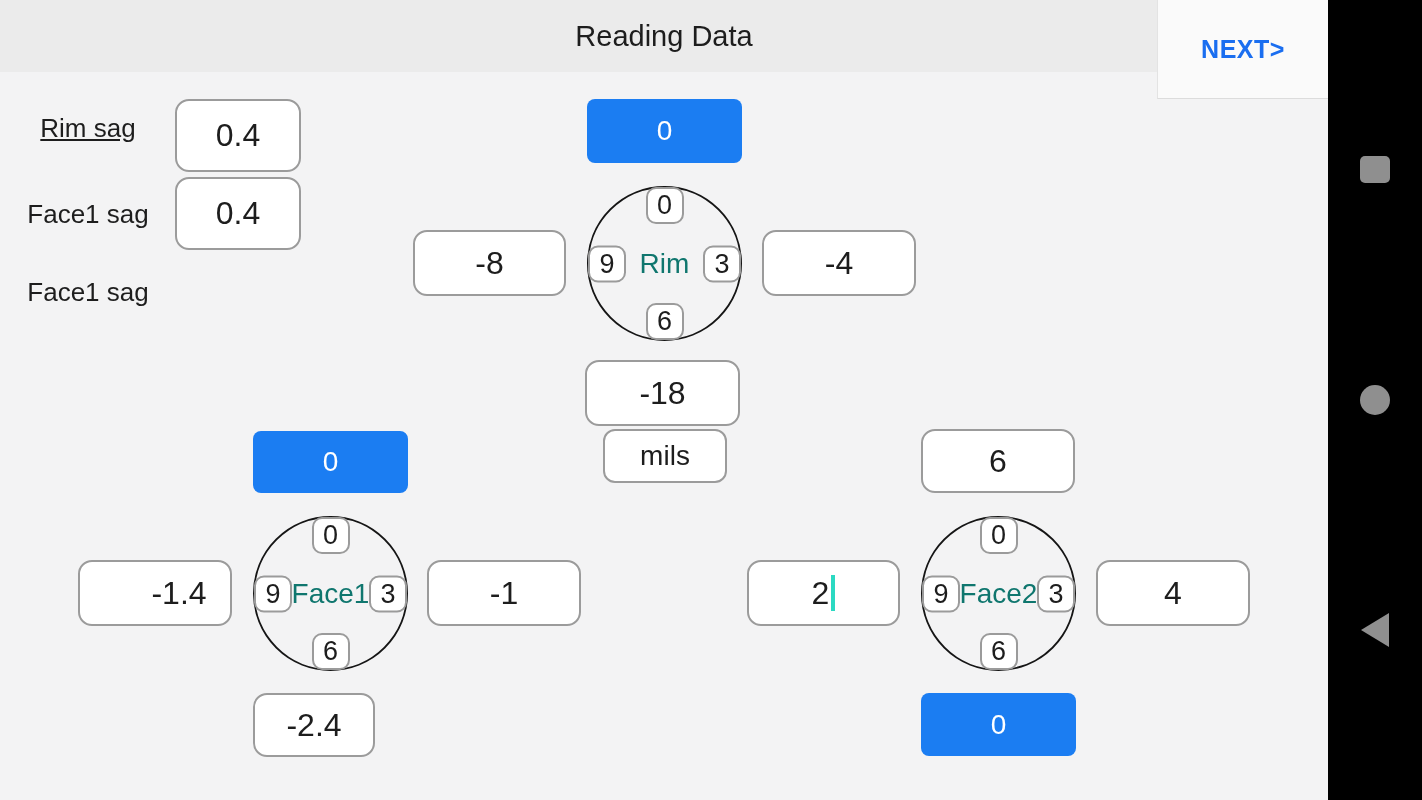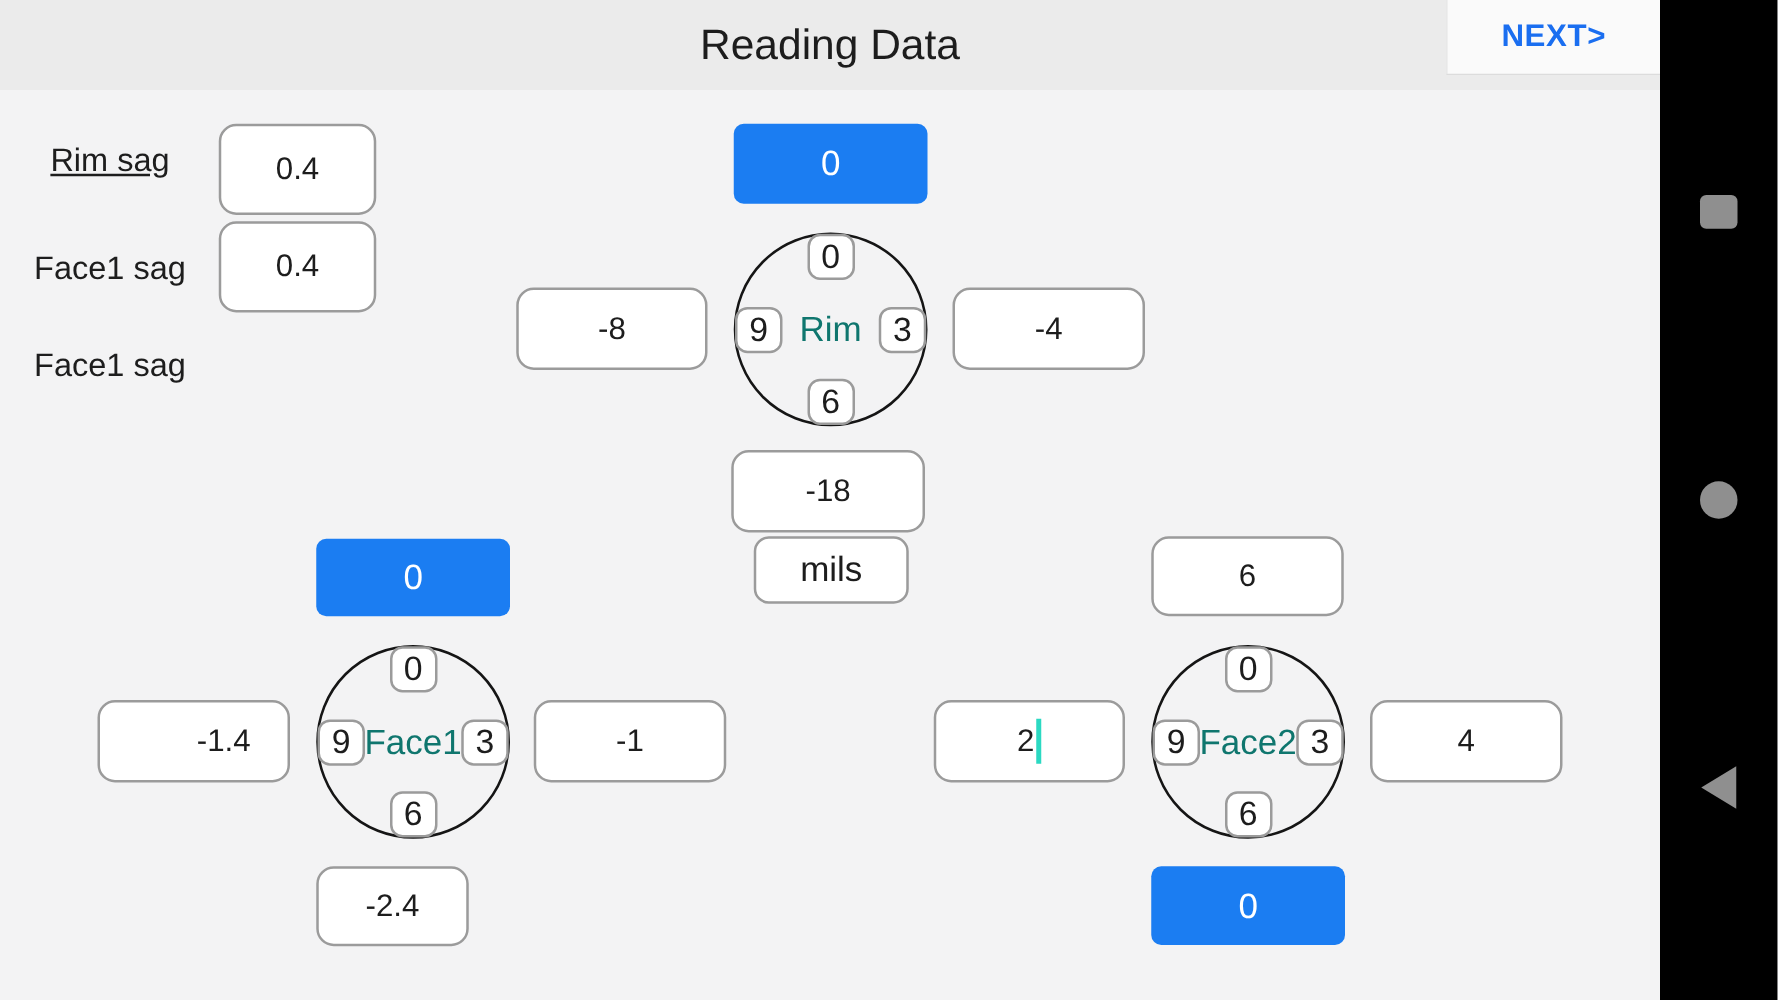--- a/index.html
+++ b/index.html
@@ -12,36 +12,36 @@
   }
 
   
   .appbar {
     position: absolute; left: 0; top: 0; width: 1328px; height: 72px;
     background: #ebebeb;
   }
   .appbar-title {
     position: absolute; left: 0; top: 0; width: 1328px; height: 72px;
     display: flex; align-items: center; justify-content: center;
-    font-size: 34px; color: #1d1d1d;
+    font-size: 29px; color: #1d1d1d;
   }
   .next-btn {
-    position: absolute; left: 1157px; top: 0; width: 171px; height: 60px;
+    position: absolute; left: 1157px; top: 0; width: 171px; height: 99px;
     background: #fafafa; border-left: 1px solid #e3e3e3; border-bottom: 1px solid #dcdcdc;
     display: flex; align-items: center; justify-content: center;
     font-size: 25px; font-weight: bold; color: #1a6ef0; letter-spacing: 0.5px;
     cursor: pointer;
   }
 
   
   .box {
     position: absolute; background: #ffffff;
     border: 2px solid #9b9b9b; border-radius: 14px;
     display: flex; align-items: center; justify-content: center;
-    font-size: 25px; color: #1d1d1d;
+    font-size: 32px; color: #1d1d1d;
   }
   .blue-btn {
     position: absolute; background: #1b7df2; border-radius: 8px;
     display: flex; align-items: center; justify-content: center;
     font-size: 28px; color: #ffffff; cursor: pointer;
   }
   .label {
     position: absolute; display: flex; align-items: center; justify-content: center;
     font-size: 26px; color: #1d1d1d;
   }

